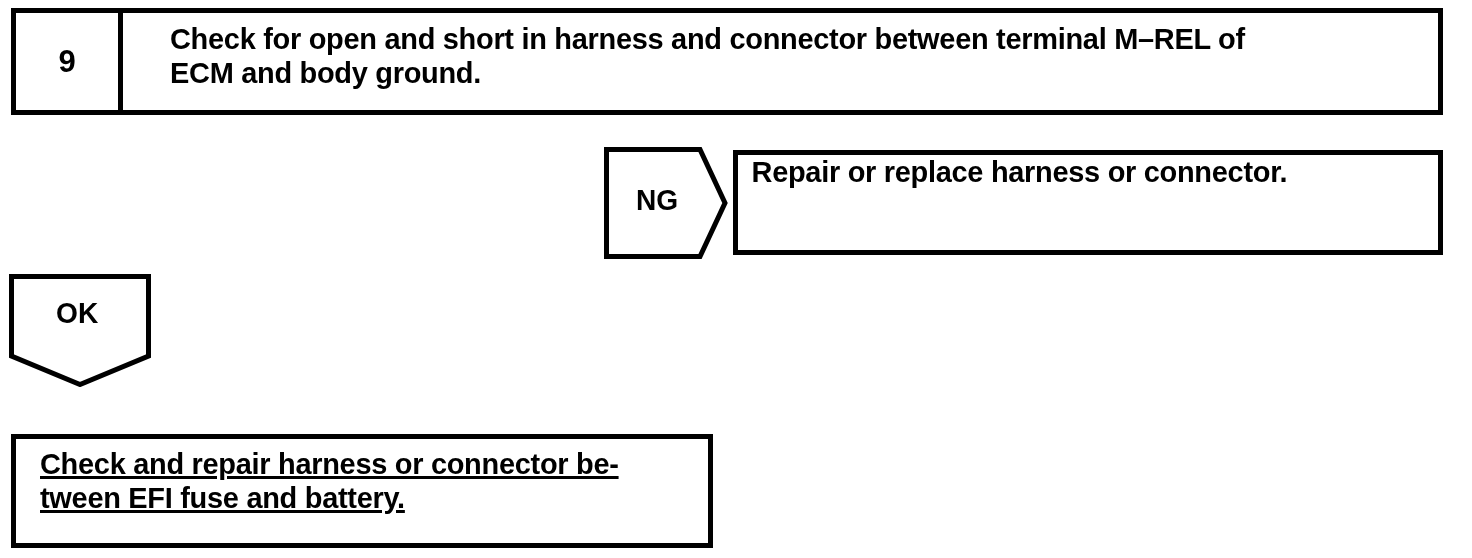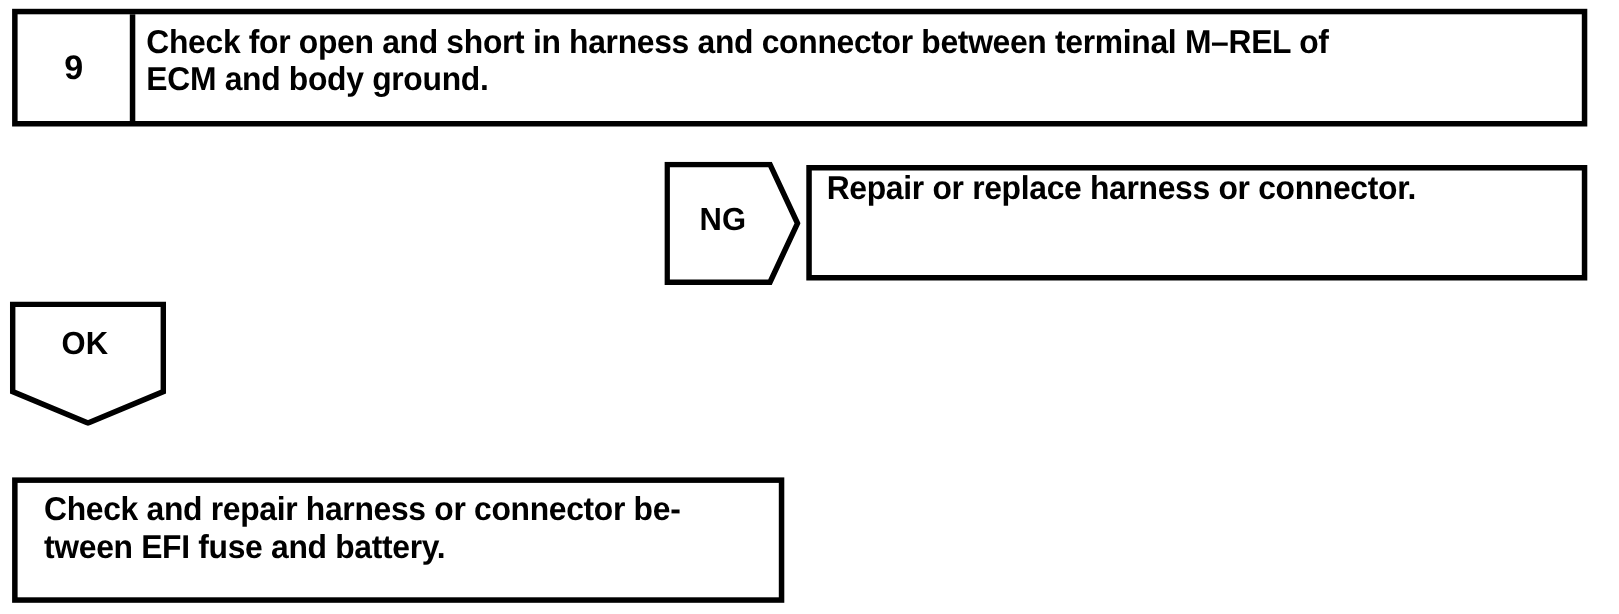--- a/index.html
+++ b/index.html
@@ -49,20 +49,21 @@
   .step-number-text {
     font-size: 31px;
     font-weight: bold;
     letter-spacing: 0px;
     line-height: 1;
   }
   .step-body-cell {
     flex: 1 1 auto;
     padding: 9px 24px 0 10px;
     box-sizing: border-box;
+    margin-left: 37px;
   }
   .step-body-text {
     font-size: 30px;
     font-weight: bold;
     line-height: 1.13;
     letter-spacing: -0.3px;
     transform: scaleX(0.965);
     transform-origin: left top;
     white-space: pre-line;
   }
@@ -144,20 +145,21 @@
   .final-box {
     position: absolute;
     left: 11px;
     top: 434px;
     width: 702px;
     height: 114px;
     box-sizing: border-box;
     border: 5px solid #000000;
     background: #ffffff;
     padding: 8px 10px 0 24px;
+    text-decoration: underline;
   }
   .final-text {
     font-size: 30px;
     font-weight: bold;
     line-height: 1.13;
     letter-spacing: -0.3px;
     transform: scaleX(0.965);
     transform-origin: left top;
     white-space: pre-line;
     width: 690px;

